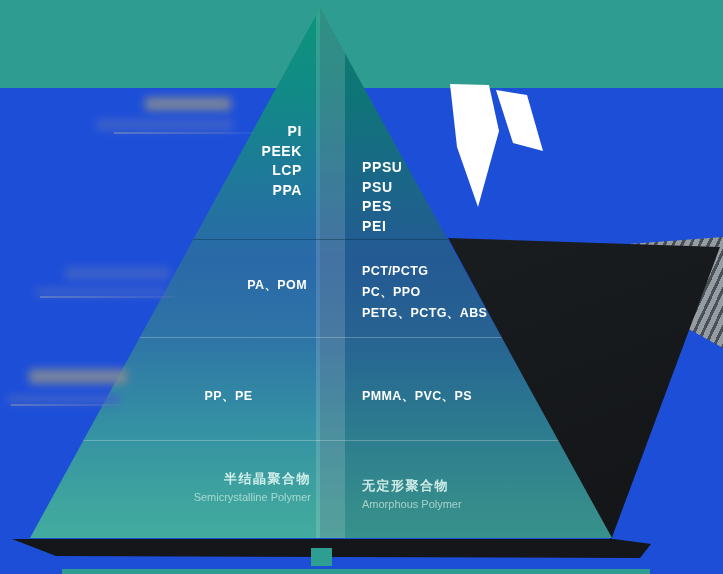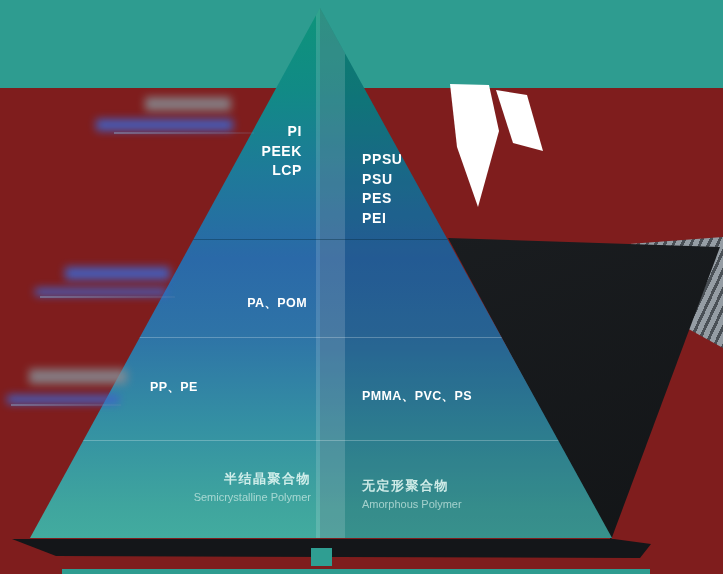--- a/index.html
+++ b/index.html
@@ -1,18 +1,18 @@
 <!DOCTYPE html>
 <html><head>
 <meta charset="utf-8">
 <style>
   html,body { margin:0; padding:0; background:#ffffff; }
   .stage {
     position:relative; width:723px; height:574px; overflow:hidden;
-    background:#7f1d1d;
+    background:#1d4ed8;
     font-family:"Liberation Sans", "DejaVu Sans", sans-serif;
   }
   .abs { position:absolute; }
 
   
   .band { left:0; top:0; width:723px; height:88px; background:#2E9C90; }
 
   
   .swoosh { left:0; top:0; width:723px; height:574px; background:#ffffff;
             filter:drop-shadow(0 1px 3px rgba(0,0,0,0.10)); }
@@ -47,27 +47,27 @@
   .right-shade { left:320px; top:0; width:403px; height:574px; background:rgba(6,18,46,0.17); }
   .stripe { left:316px; top:0; width:29px; height:574px; background:rgba(255,255,255,0.15); }
   .tier-line { left:0; width:723px; height:1px; }
   .l1 { top:239px; background:rgba(4,40,56,0.38); }
   .l2 { top:337px; background:rgba(255,255,255,0.25); }
   .l3 { top:440px; background:rgba(255,255,255,0.25); }
 
   .txt { position:absolute; color:#ffffff; white-space:nowrap; }
   .t1-left  { left:150px; top:122px; width:152px; text-align:right;
               font-size:14px; font-weight:700; line-height:19.5px; letter-spacing:0.6px; }
-  .t1-right { left:362px; top:150px; text-align:left;
+  .t1-right { left:362px; top:158px; text-align:left;
               font-size:14px; font-weight:700; line-height:19.5px; letter-spacing:0.6px; }
-  .t2-left  { left:130px; top:292px; width:177px; text-align:right;
+  .t2-left  { left:130px; top:274px; width:177px; text-align:right;
               font-size:12.5px; font-weight:700; line-height:23px; letter-spacing:0.4px; }
   .t2-right { left:362px; top:261px; text-align:left;
               font-size:12.5px; font-weight:700; line-height:21px; letter-spacing:0.4px; }
-  .t3-left  { left:150px; top:379px; width:157px; text-align:left;
+  .t3-left  { left:150px; top:388px; width:157px; text-align:center;
               font-size:12.5px; font-weight:700; letter-spacing:0.4px; }
   .t3-right { left:362px; top:388px; text-align:center;
               font-size:12.5px; font-weight:700; letter-spacing:0.4px; }
   .t4-left  { left:64px; top:469px; width:247px; text-align:right; }
   .t4-right { left:362px; top:476px; text-align:left; }
   .t4-zh { font-size:13px; font-weight:700; letter-spacing:1.5px; line-height:19px; color:rgba(228,248,244,0.88); }
   .t4-en { font-size:11px; font-weight:400; line-height:19px; color:rgba(215,240,235,0.68); }
 
   
   .logo-mark { left:311px; top:548px; width:21px; height:18px; background:#2F9E92; }
@@ -107,33 +107,39 @@
     <div class="abs right-shade"></div>
     <div class="abs stripe"></div>
     <div class="abs tier-line l1"></div>
     <div class="abs tier-line l2"></div>
     <div class="abs tier-line l3"></div>
 
     <div class="txt t1-left">
       <div>PI</div>
       <div>PEEK</div>
       <div>LCP</div>
+      <div>PPA</div>
     </div>
 
     <div class="txt t1-right">
       <div>PPSU</div>
       <div>PSU</div>
       <div>PES</div>
       <div>PEI</div>
     </div>
 
     <div class="txt t2-left">
       <div>PA、POM</div>
     </div>
 
+    <div class="txt t2-right">
+      <div>PCT/PCTG</div>
+      <div>PC、PPO</div>
+      <div>PETG、PCTG、ABS</div>
+    </div>
 
     <div class="txt t3-left">
       <div>PP、PE</div>
     </div>
 
     <div class="txt t3-right">
       <div>PMMA、PVC、PS</div>
     </div>
 
     <div class="txt t4-left">

